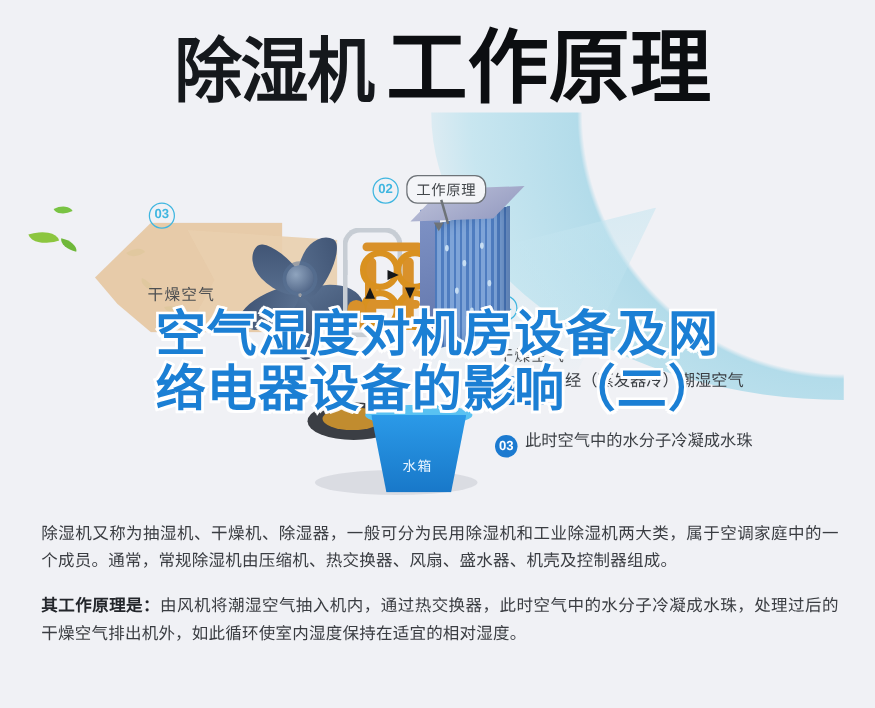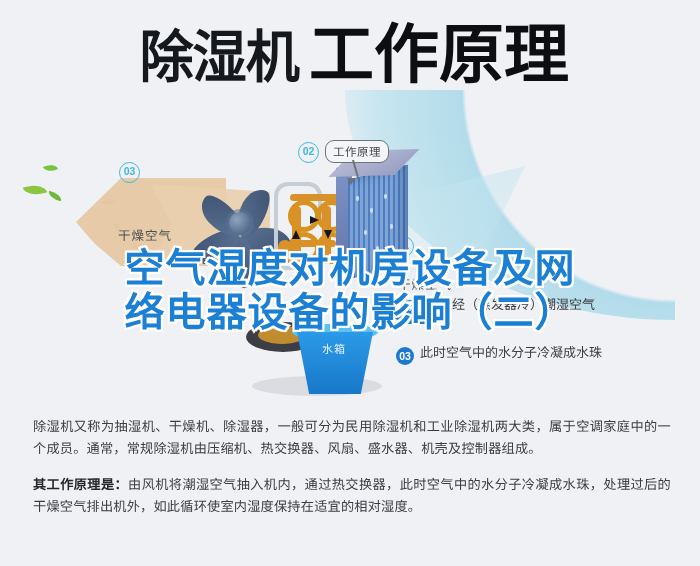--- a/index.html
+++ b/index.html
@@ -139,21 +139,21 @@
   .tank{
     position:absolute;left:297px;top:206px;width:76px;height:62px;
     background:linear-gradient(180deg,#2b9ae8,#1878c9);
     clip-path:polygon(0% 0%,100% 0%,84% 100%,16% 100%);
   }
   .tank-lip{
     position:absolute;left:292px;top:198px;width:86px;height:16px;
     background:#59c2f2;border-radius:50%/60%;
   }
   .tank-label{
-    position:absolute;left:322px;top:214px;font-size:11px;color:#e8f4ff;letter-spacing:1px;
+    position:absolute;left:322px;top:238px;font-size:11px;color:#e8f4ff;letter-spacing:1px;
   }
   .tank-base{
     position:absolute;left:246px;top:196px;width:74px;height:30px;border-radius:50%;
     background:#2b2f34;opacity:.92;
   }
   .tank-base2{
     position:absolute;left:258px;top:200px;width:48px;height:18px;border-radius:50%;
     background:#d99a2b;opacity:.85;
   }
   .tank-shadow{

